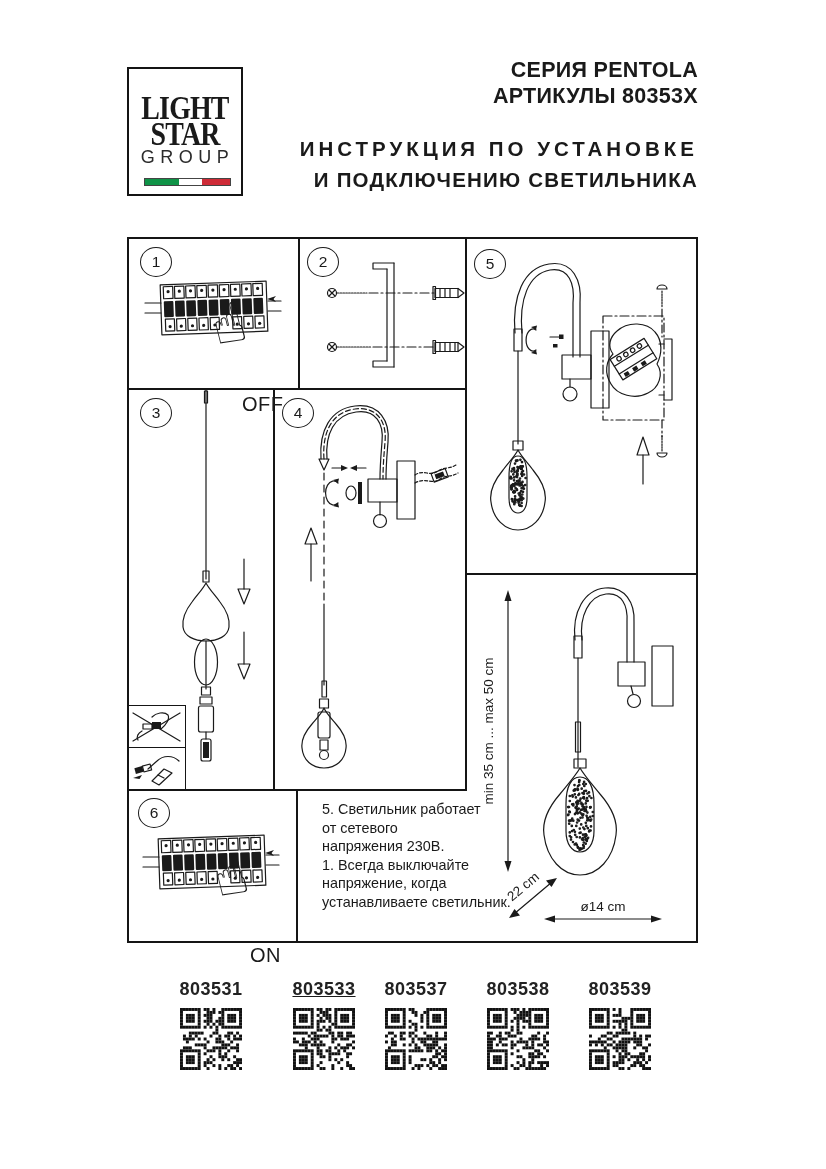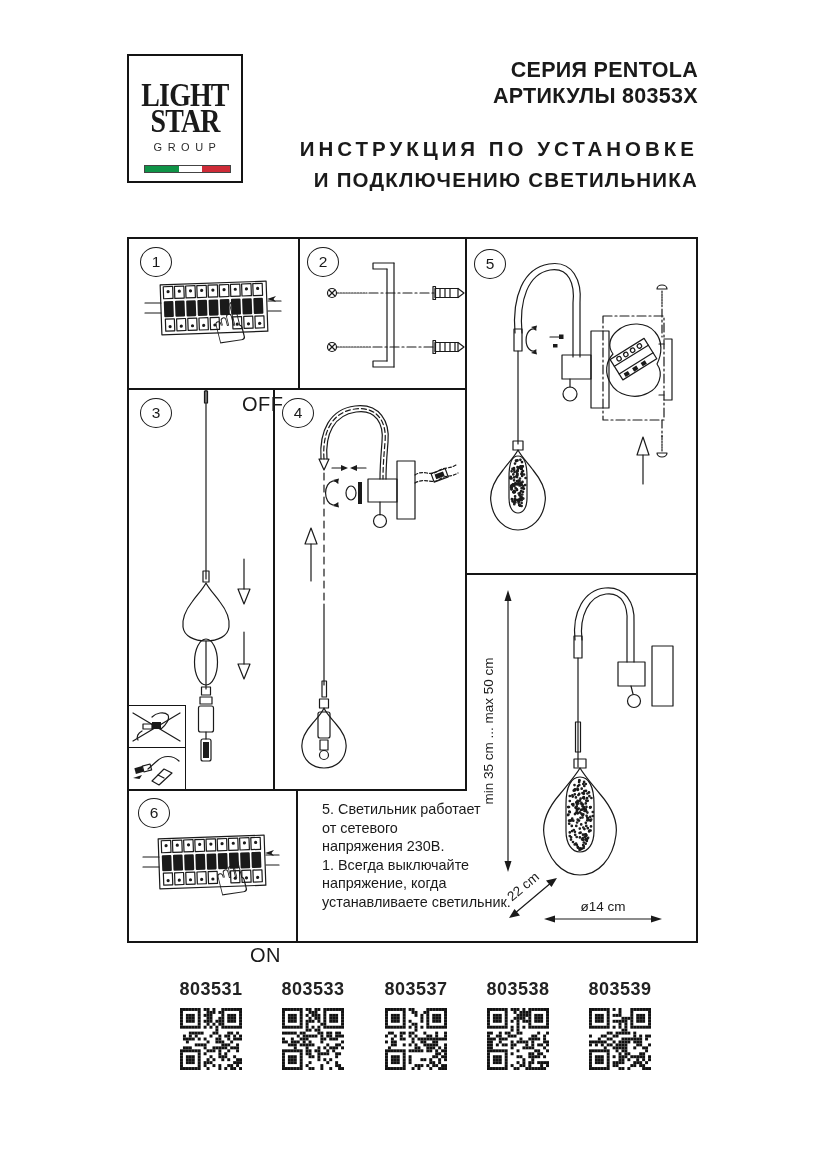--- a/index.html
+++ b/index.html
@@ -1,24 +1,24 @@
 <!DOCTYPE html>
 <html><head>
 <meta charset="utf-8">
 <style>
   html,body{margin:0;padding:0;background:#fff;}
   .page{position:relative;width:826px;height:1169px;background:#fff;overflow:hidden;
         font-family:"Liberation Sans",sans-serif;color:#1a1a1a;}
   .abs{position:absolute;}
   
-  .logo-box{left:127px;top:54px;width:116px;height:129px;border:2.5px solid #141414;box-sizing:border-box;}
+  .logo-box{left:127px;top:67px;width:116px;height:129px;border:2.5px solid #141414;box-sizing:border-box;}
   .logo-word{font-family:"Liberation Serif",serif;font-weight:bold;font-size:34px;line-height:0.76;
              text-align:center;letter-spacing:-1px;transform:scaleX(0.82);transform-origin:50% 50%;}
   .logo-words{margin-top:26px;}
-  .logo-group{margin-top:7px;text-align:center;font-size:11px;letter-spacing:5.5px;color:#2b2b2b;padding-left:5px;}
+  .logo-group{text-align:center;font-size:18px;letter-spacing:5.5px;color:#2b2b2b;padding-left:5px;}
   .logo-flag{position:absolute;left:15px;top:109px;width:87px;height:8px;border:1px solid #444;display:flex;box-sizing:border-box;}
   .hline-txt{position:absolute;right:128px;text-align:right;font-weight:bold;white-space:nowrap;}
   .t-series{font-size:21.5px;letter-spacing:0.3px;}
   .t-title{font-size:20.5px;}
   
   .gline{position:absolute;background:#151515;}
   .gridbox{left:127px;top:237px;width:571px;height:706px;border:2px solid #151515;box-sizing:border-box;}
   .inset{position:absolute;border:1.6px solid #151515;box-sizing:border-box;background:#fff;}
   .numc{position:absolute;width:30px;height:28px;border:1.4px solid #1a1a1a;border-radius:50%;
         display:flex;align-items:center;justify-content:center;font-size:15.5px;background:#fff;}
@@ -921,21 +921,21 @@
         <rect x="15" y="60" width="3" height="3" fill="#111" stroke="none"></rect>
         <rect x="18" y="60" width="3" height="3" fill="#111" stroke="none"></rect>
         <rect x="27" y="60" width="3" height="3" fill="#111" stroke="none"></rect>
         <rect x="39" y="60" width="3" height="3" fill="#111" stroke="none"></rect>
         <rect x="45" y="60" width="3" height="3" fill="#111" stroke="none"></rect>
         <rect x="51" y="60" width="3" height="3" fill="#111" stroke="none"></rect>
         <rect x="54" y="60" width="3" height="3" fill="#111" stroke="none"></rect>
         <rect x="60" y="60" width="3" height="3" fill="#111" stroke="none"></rect>
       </svg>
   </div>
-  <div class="art-col" style="left:261px;">
+  <div class="art-col" style="left:272px;text-decoration:underline;">
     <div class="art-code">803533</div>
     <svg class="art-qr" width="62" height="62" viewBox="0 0 63 63">
         <rect x="0" y="0" width="3" height="3" fill="#111" stroke="none"></rect>
         <rect x="3" y="0" width="3" height="3" fill="#111" stroke="none"></rect>
         <rect x="6" y="0" width="3" height="3" fill="#111" stroke="none"></rect>
         <rect x="9" y="0" width="3" height="3" fill="#111" stroke="none"></rect>
         <rect x="12" y="0" width="3" height="3" fill="#111" stroke="none"></rect>
         <rect x="15" y="0" width="3" height="3" fill="#111" stroke="none"></rect>
         <rect x="18" y="0" width="3" height="3" fill="#111" stroke="none"></rect>
         <rect x="24" y="0" width="3" height="3" fill="#111" stroke="none"></rect>

